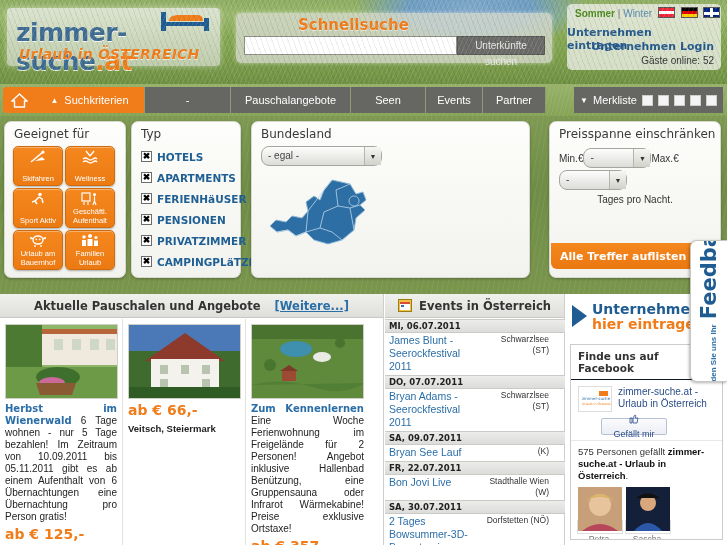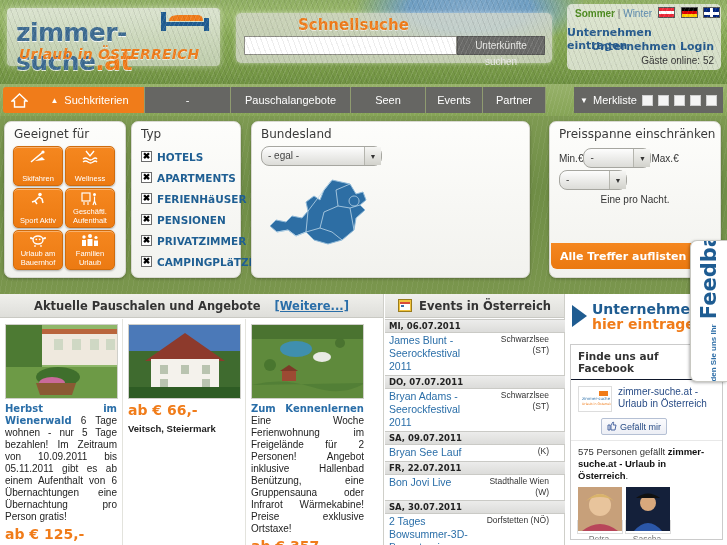--- a/index.html
+++ b/index.html
@@ -263,21 +263,21 @@
   .fbw { margin:6px 4px 0 4px; border:1px solid #cbcbcb; background:#fff; height:196px; overflow:hidden; }
   .fbw-head { padding:5px 7px; font-size:10.5px; font-weight:bold; color:#333; border-bottom:1px solid #0f172a; font-family:"DejaVu Sans", sans-serif; }
   .fbw-row { display:flex; gap:6px; padding:6px 7px 2px 7px; }
   .fbw-logo { width:34px;height:26px;border:1px solid #ddd;background:#fff; position:relative; overflow:hidden; flex:none; }
   .fbw-name { font-size:10px; color:#2a4d86; line-height:12px; }
   .fb-like {
     margin:4px 0 0 30px; width:66px; height:17px;
     border:1px solid #b5c0d4; border-radius:2px;
     background:linear-gradient(to bottom,#fbfbfd,#eceef5);
     display:flex; align-items:center; justify-content:center; gap:3px;
-    font-size:9px; color:#2a4d86; cursor:pointer;
+    font-size:9px; color:#2a4d86; cursor:pointer;flex-direction:column;
   }
   .fbw-count { padding:5px 7px 2px 7px; font-size:9.5px; color:#333; line-height:12px; border-top:1px solid #e8e8e8; margin-top:5px; }
   .fbw-count b { color:#111; }
   .faces { display:flex; gap:4px; padding:3px 6px; flex-wrap:wrap; }
   .face { width:44px; }
   .face-img { width:44px; height:44px; border:1px solid #ddd; overflow:hidden; position:relative; }
   .face-nm { font-size:8.5px; color:#777; text-align:center; margin-top:1px; }
 </style>
 </head>
 <body>
@@ -496,21 +496,21 @@
         </span>
         <span>Max.</span>
         <span>€</span>
       </div>
       <div id="preis-row2">
         <span class="sel" style="width:68px">
           <span class="selv">-</span>
           <span class="arr">▼</span>
         </span>
       </div>
-      <div class="euro-note">Eine pro Nacht.</div>
+      <div class="euro-note">Tages pro Nacht.</div>
       <div class="btn-alle">Alle Treffer auflisten (4.)</div>
     </div>
 
     <div class="feedback-tab">
       <div class="fb-rot">
         <span class="fb-small">Bitte senden Sie uns Ihr</span>
         <span class="fb-big">Feedback</span>
       </div>
     </div>
   </div>

